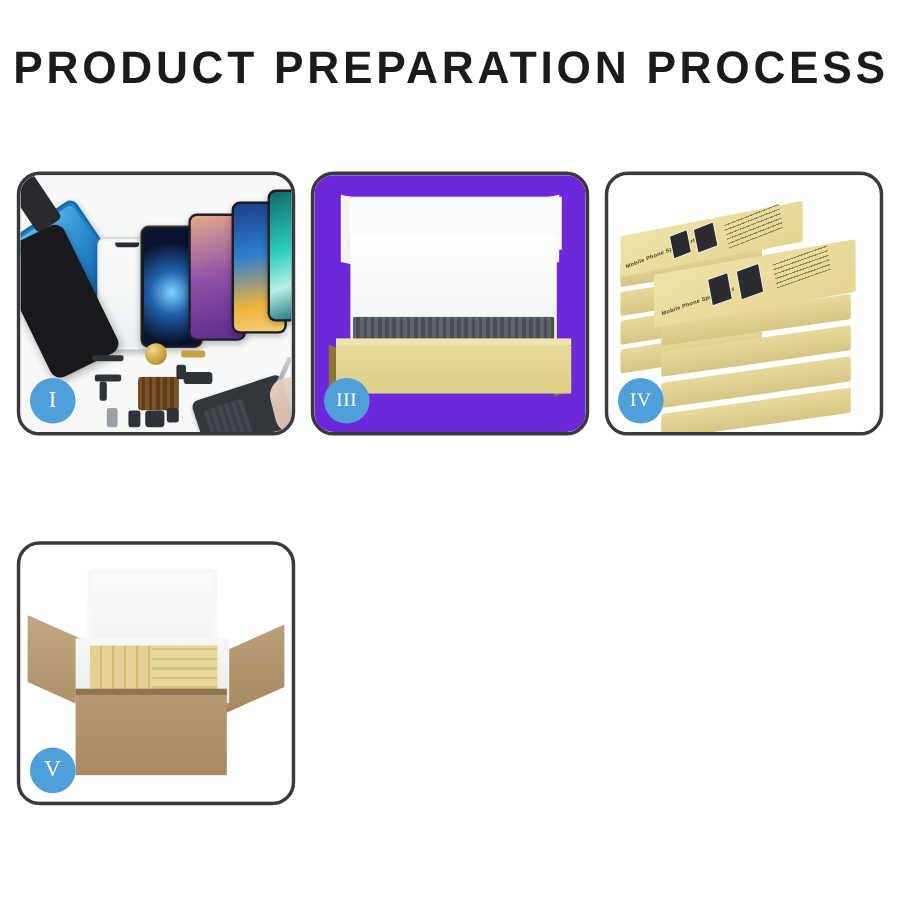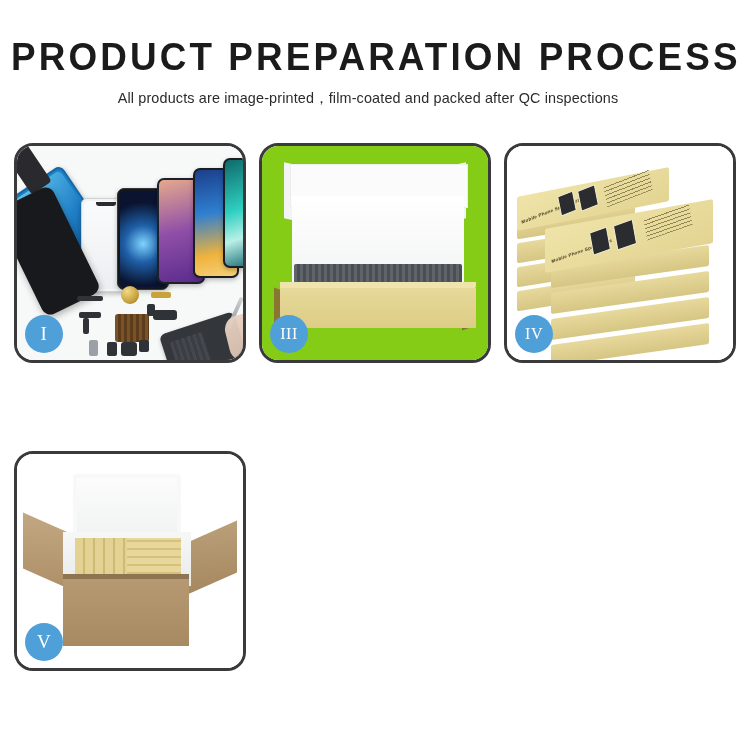--- a/index.html
+++ b/index.html
@@ -96,21 +96,21 @@
     background:linear-gradient(180deg,#d9dde0 0%,#cfd4d8 40%,#c6ccd1 100%);border-radius:5px;}
   .lcdTop{position:absolute;left:2px;top:2px;right:2px;height:44px;border-radius:4px;
     background:linear-gradient(180deg,#23262b,#3a3e44);}
   .lcdRibbon{position:absolute;left:26px;top:46px;width:16px;height:118px;
     background:linear-gradient(180deg,#2b2e33,#1b1e22);}
   .lcdFoot{position:absolute;left:4px;bottom:4px;right:4px;height:34px;
     background:linear-gradient(180deg,#2a2d32,#17191d);border-radius:3px;}
   .tape{position:absolute;background:#c89a52;border-radius:1px;}
 
   
-  .p3{background:#84cc16;}
+  .p3{background:#6d28d9;}
   .b3lid{position:absolute;left:28px;top:18px;width:176px;height:42px;
     background:#fbfbfb;border:1px solid #ededed;}
   .b3lidL{position:absolute;left:22px;top:18px;width:16px;height:56px;
     background:#f4f4f4;transform:skewY(12deg);}
   .b3lidR{position:absolute;right:22px;top:18px;width:16px;height:56px;
     background:#f4f4f4;transform:skewY(-12deg);}
   .b3foam{position:absolute;left:30px;top:50px;width:172px;height:88px;
     background:linear-gradient(180deg,#ffffff,#f3f4f4);}
   .b3inner{position:absolute;left:32px;top:118px;width:168px;height:32px;
     background:repeating-linear-gradient(90deg,#5f636a 0 3px,#4a4e55 3px 6px),
@@ -170,21 +170,20 @@
     background:#9a8059;transform:rotate(12deg);opacity:.8;}
   .cTape{position:absolute;background:#9e855d;opacity:.9;}
 </style>
 </head>
 <body>
 
 <div class="page">
 
   <div class="header">
     <div class="title">PRODUCT PREPARATION PROCESS</div>
-    <div class="subtitle">All products are image-printed，film-coated and packed after QC inspections</div>
   </div>
 
   <div class="grid">
 
     <div class="panel">
       <div class="stage p1">
         <div class="ph phBlue">
             <div class="scr"></div>
           </div>
         <div class="phBlack"></div>

